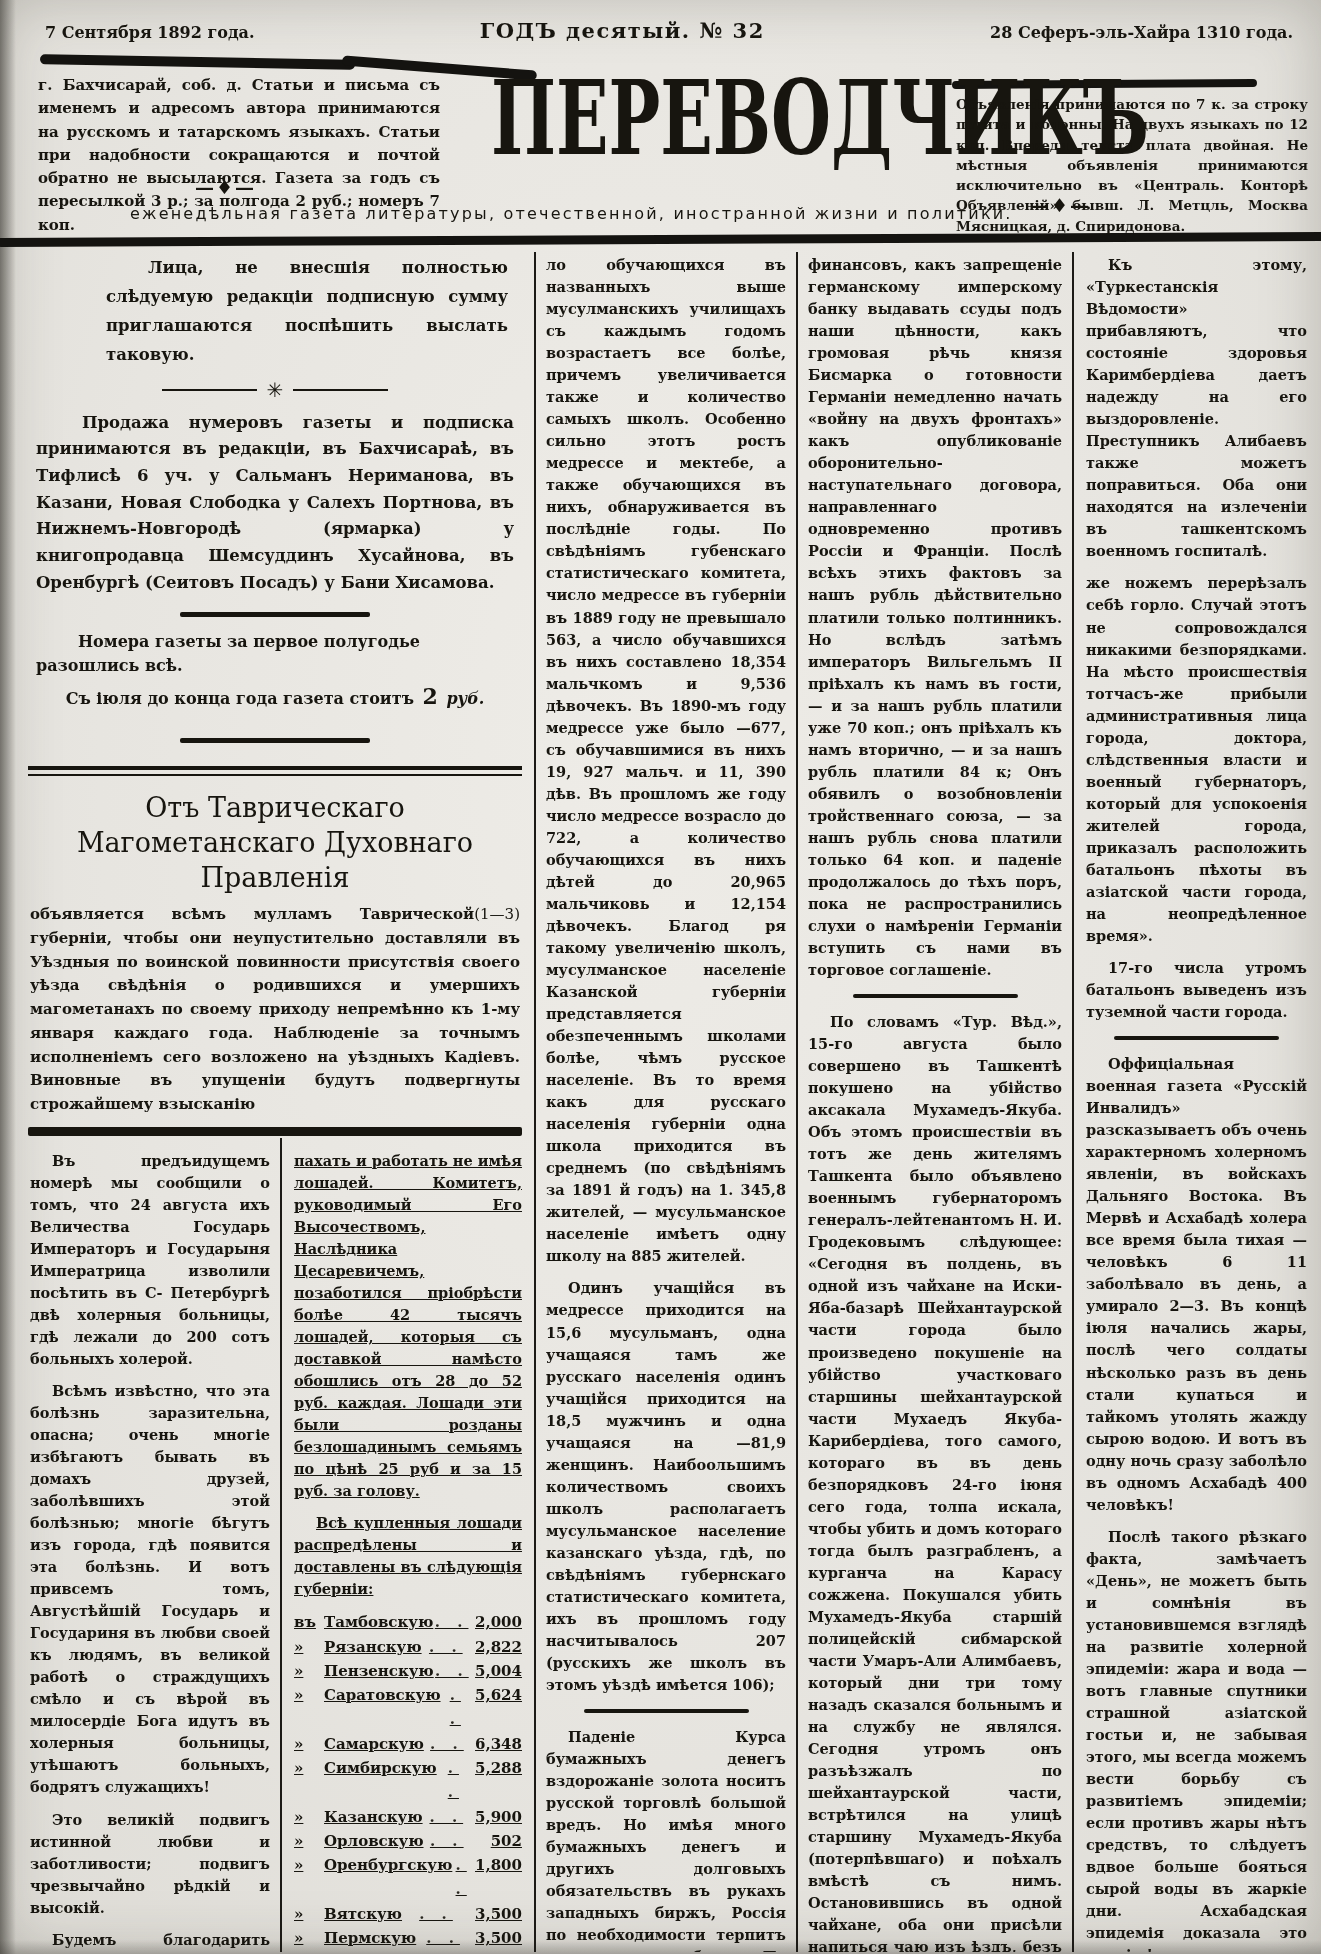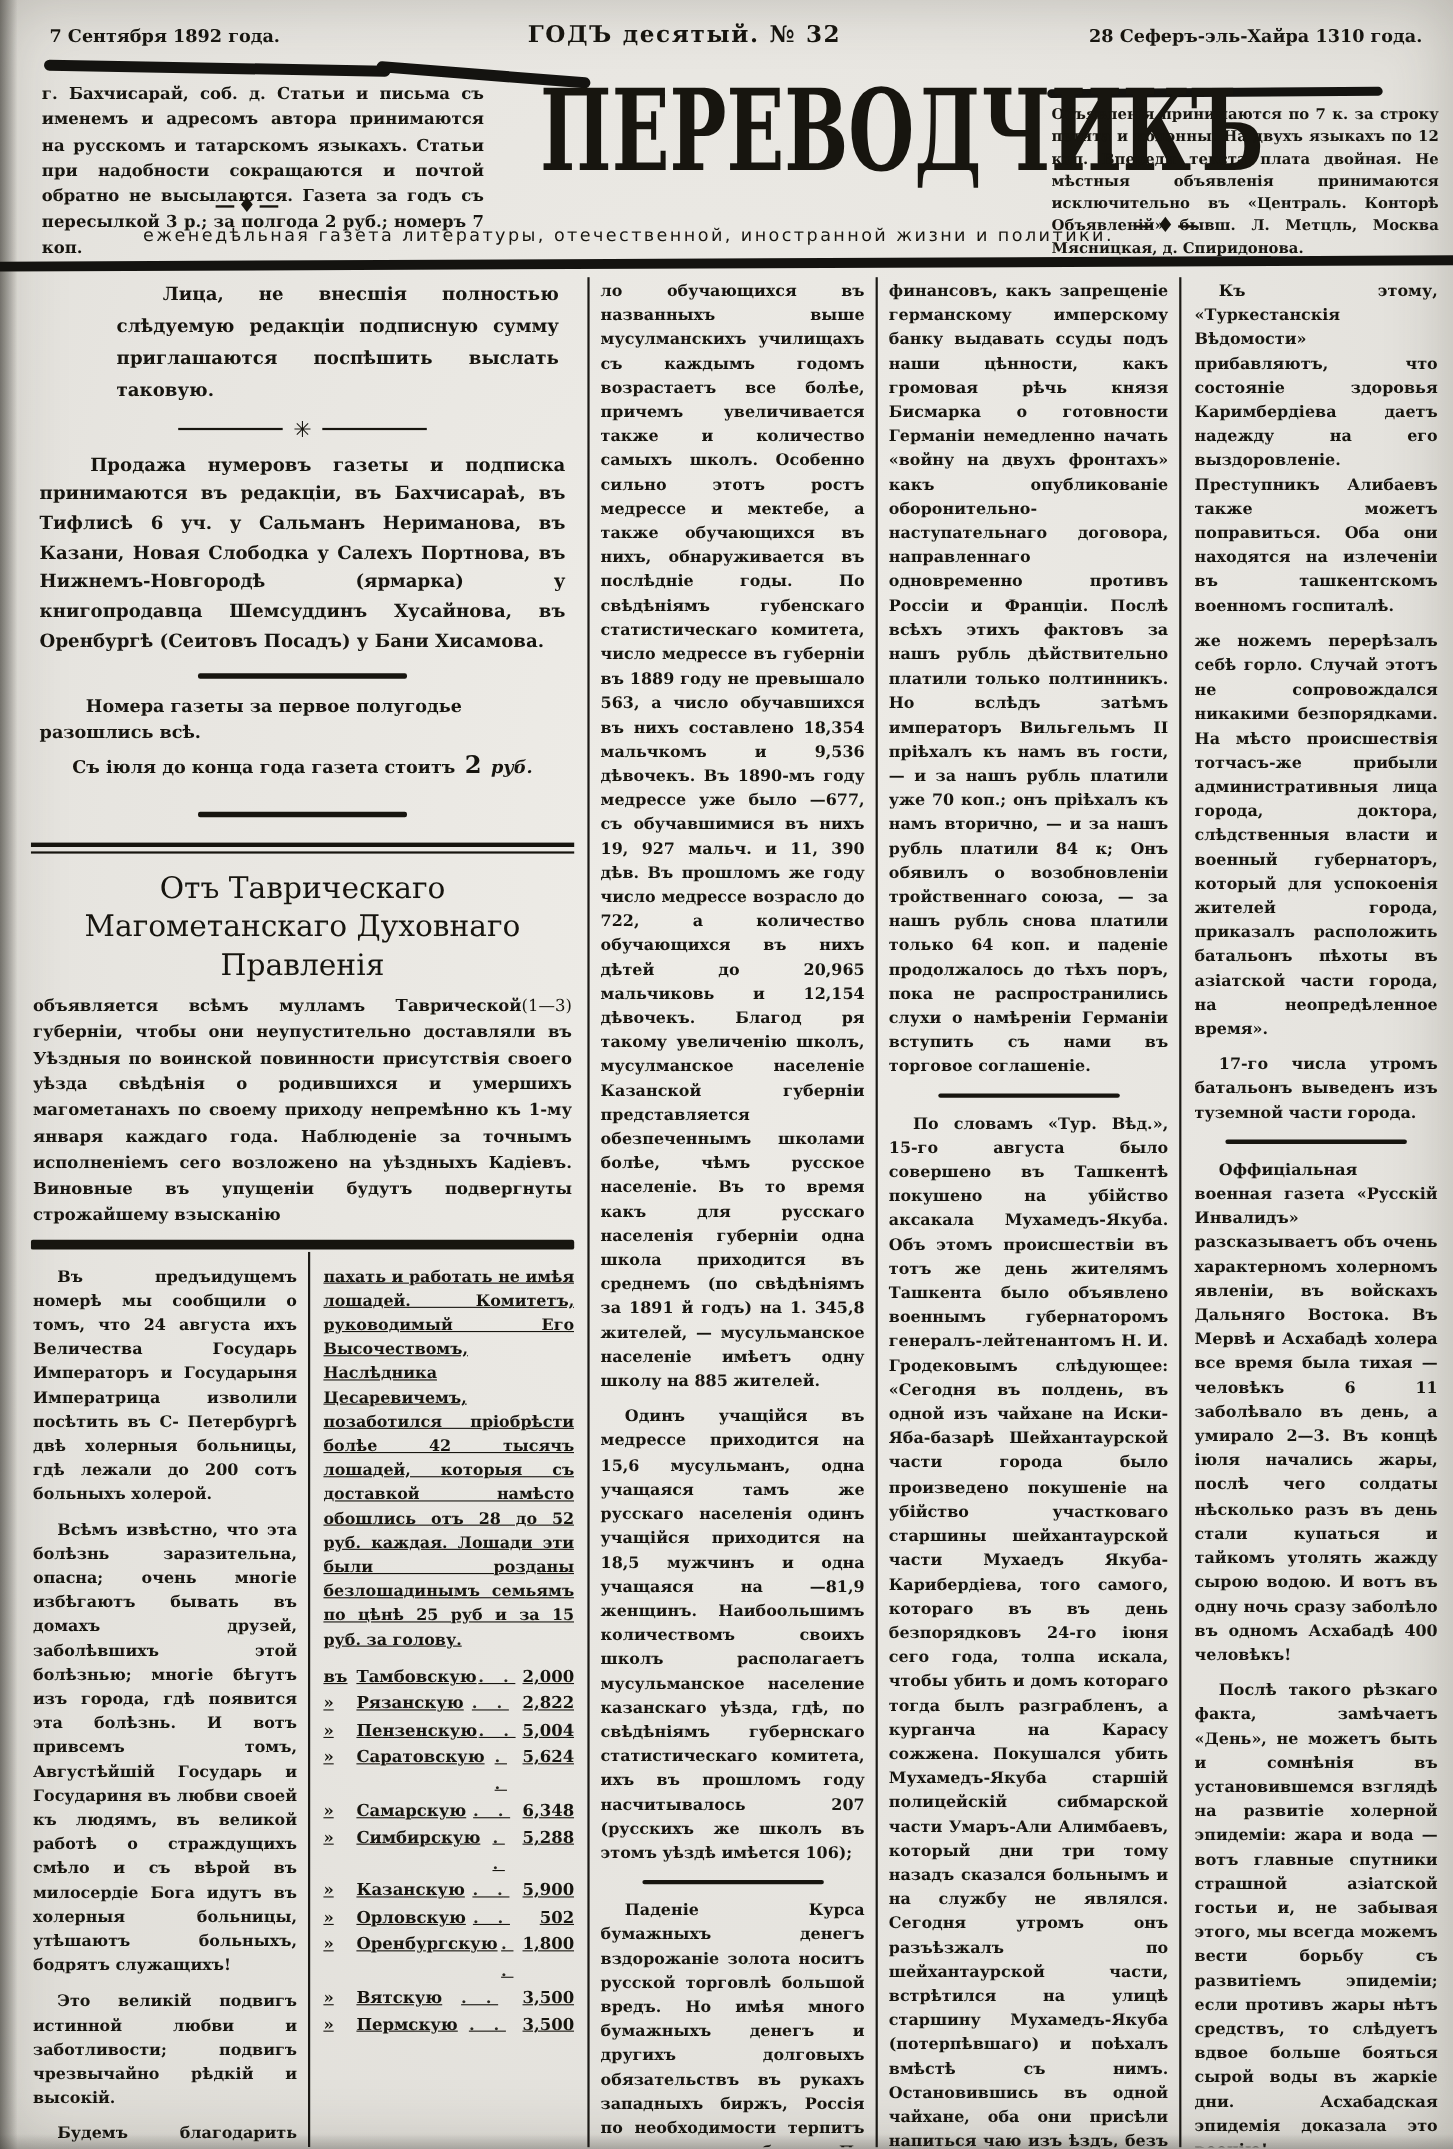--- a/index.html
+++ b/index.html
@@ -131,20 +131,21 @@
       <div class="subcols">
         <div class="scA">
           <p class="p">Въ предъидущемъ номерѣ мы сообщили о томъ, что 24 августа ихъ Величества Государь Императоръ и Государыня Императрица изволили посѣтить въ С- Петербургѣ двѣ холерныя больницы, гдѣ лежали до 200 сотъ больныхъ холерой.</p>
           <p class="p">Всѣмъ извѣстно, что эта болѣзнь заразительна, опасна; очень многіе избѣгаютъ бывать въ домахъ друзей, заболѣвшихъ этой болѣзнью; многіе бѣгутъ изъ города, гдѣ появится эта болѣзнь. И вотъ привсемъ томъ, Августѣйшій Государь и Государиня въ любви своей къ людямъ, въ великой работѣ о страждущихъ смѣло и съ вѣрой въ милосердіе Бога идутъ въ холерныя больницы, утѣшаютъ больныхъ, бодрятъ служащихъ!</p>
           <p class="p">Это великій подвигъ истинной любви и заботливости; подвигъ чрезвычайно рѣдкій и высокій.</p>
           <p class="p">Будемъ благодарить Аллаха, что имѣемъ такого Царя и Царицу; проникнемся такой же любовью къ лыдямъ и другъ къ другу, какую Они проявляютъ съ высоты престола.</p>
 
         </div>
         <div class="scB">
           <p class="p cont">пахать и работать не имѣя лошадей. Комитетъ, руководимый Его Высочествомъ, Наслѣдника Цесаревичемъ, позаботился пріобрѣсти болѣе 42 тысячъ лошадей, которыя съ доставкой намѣсто обошлись отъ 28 до 52 руб. каждая. Лошади эти были розданы безлошадинымъ семьямъ по цѣнѣ 25 руб и за 15 руб. за голову.</p>
+          <p class="p">Всѣ купленныя лошади распредѣлены и доставлены въ слѣдующія губерніи:</p>
           <div class="list">
             <div class="lrow">
                 <span class="lpre">въ</span>
                 <span class="lname">Тамбовскую</span>
                 <span class="ldots">. .</span>
                 <span class="lval">2,000</span>
               </div>
             <div class="lrow">
                 <span class="lpre">»</span>
                 <span class="lname">Рязанскую</span>

